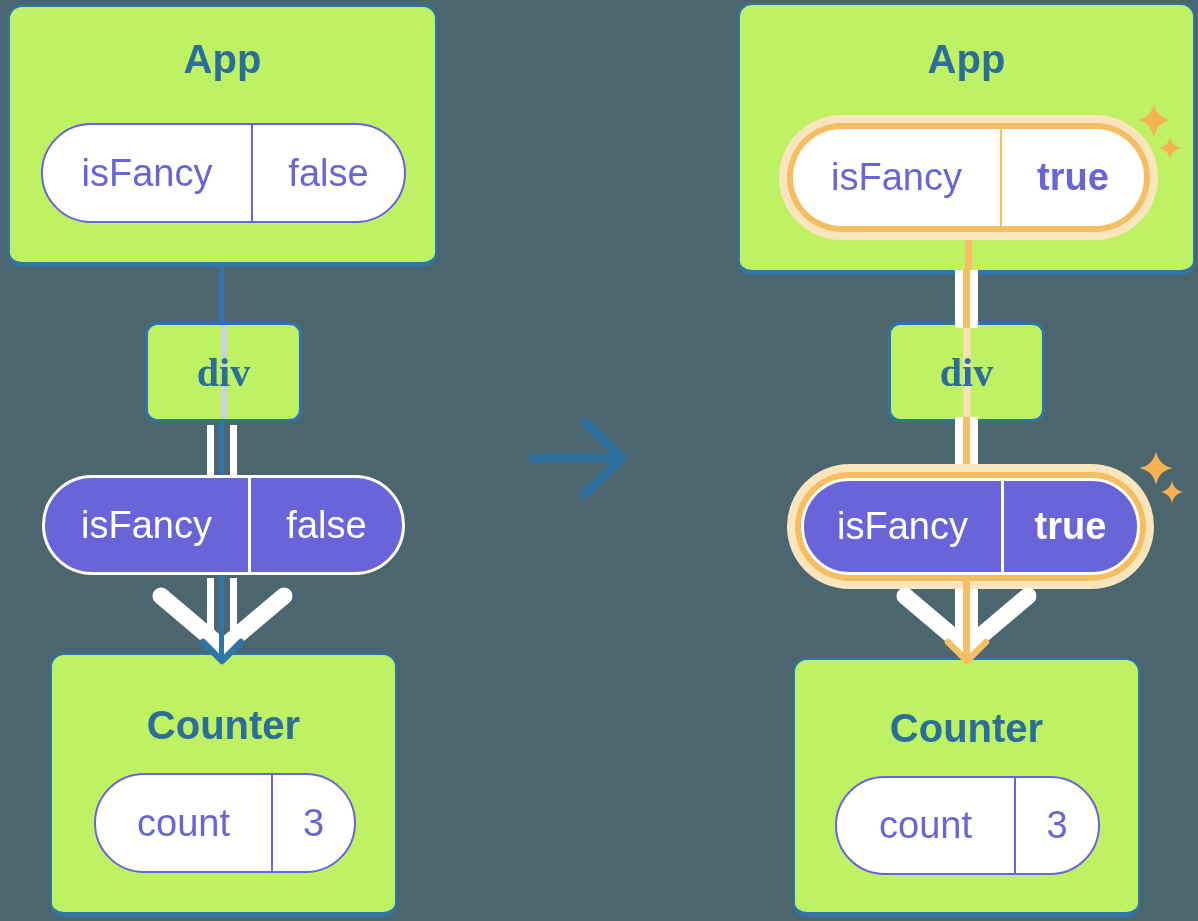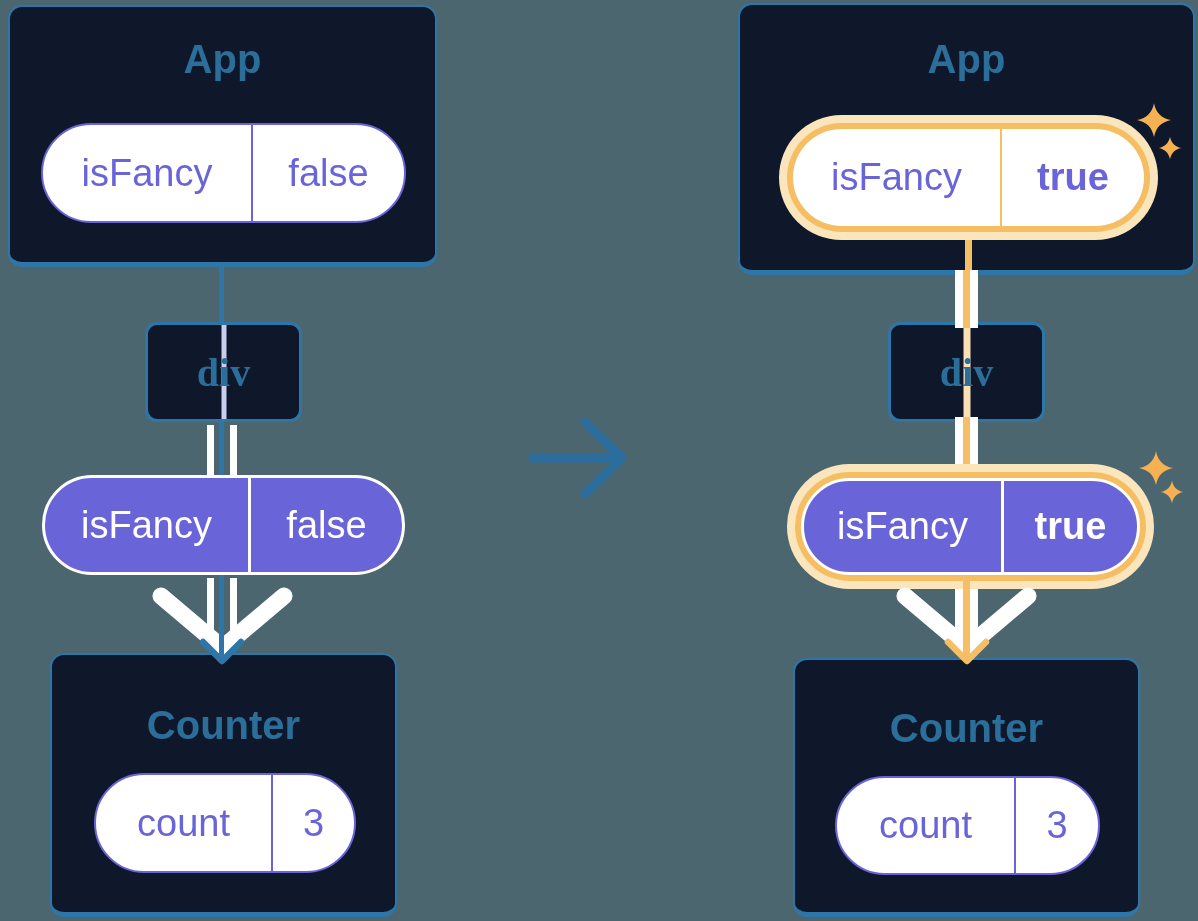--- a/index.html
+++ b/index.html
@@ -1,21 +1,21 @@
 <!DOCTYPE html>
 <html><head>
 <meta charset="utf-8">
 <style>
   html,body{margin:0;padding:0;background:#4C6670;}
   .stage{position:relative;width:1198px;height:921px;background:#4C6670;overflow:hidden;
          font-family:"Liberation Sans",sans-serif;}
   .col{position:absolute;top:0;width:460px;height:921px;}
   .col.before{left:0;} .col.after{left:738px;}
 
-  .card{position:absolute;background:#0f172a;border:2px solid #2F76A8;border-bottom-width:5px;
+  .card{position:absolute;background:#bef264;border:2px solid #2F76A8;border-bottom-width:5px;
         border-radius:14px;box-sizing:border-box;z-index:1;}
   .card-title{position:absolute;left:0;width:100%;text-align:center;
               font-size:40px;font-weight:600;color:#2B6E99;z-index:3;}
 
   .pill{position:absolute;display:flex;align-items:stretch;box-sizing:border-box;
         border-radius:60px;z-index:2;}
   .pill .cell{display:flex;align-items:center;justify-content:center;font-size:38px;}
   .pill.outline{background:#fff;border:2.5px solid #6965D9;color:#6965D9;}
   .pill.outline .cell.val{border-left:2.5px solid #6965D9;}
   .pill.filled{background:#6965D9;border:3px solid #fff;color:#fff;}

